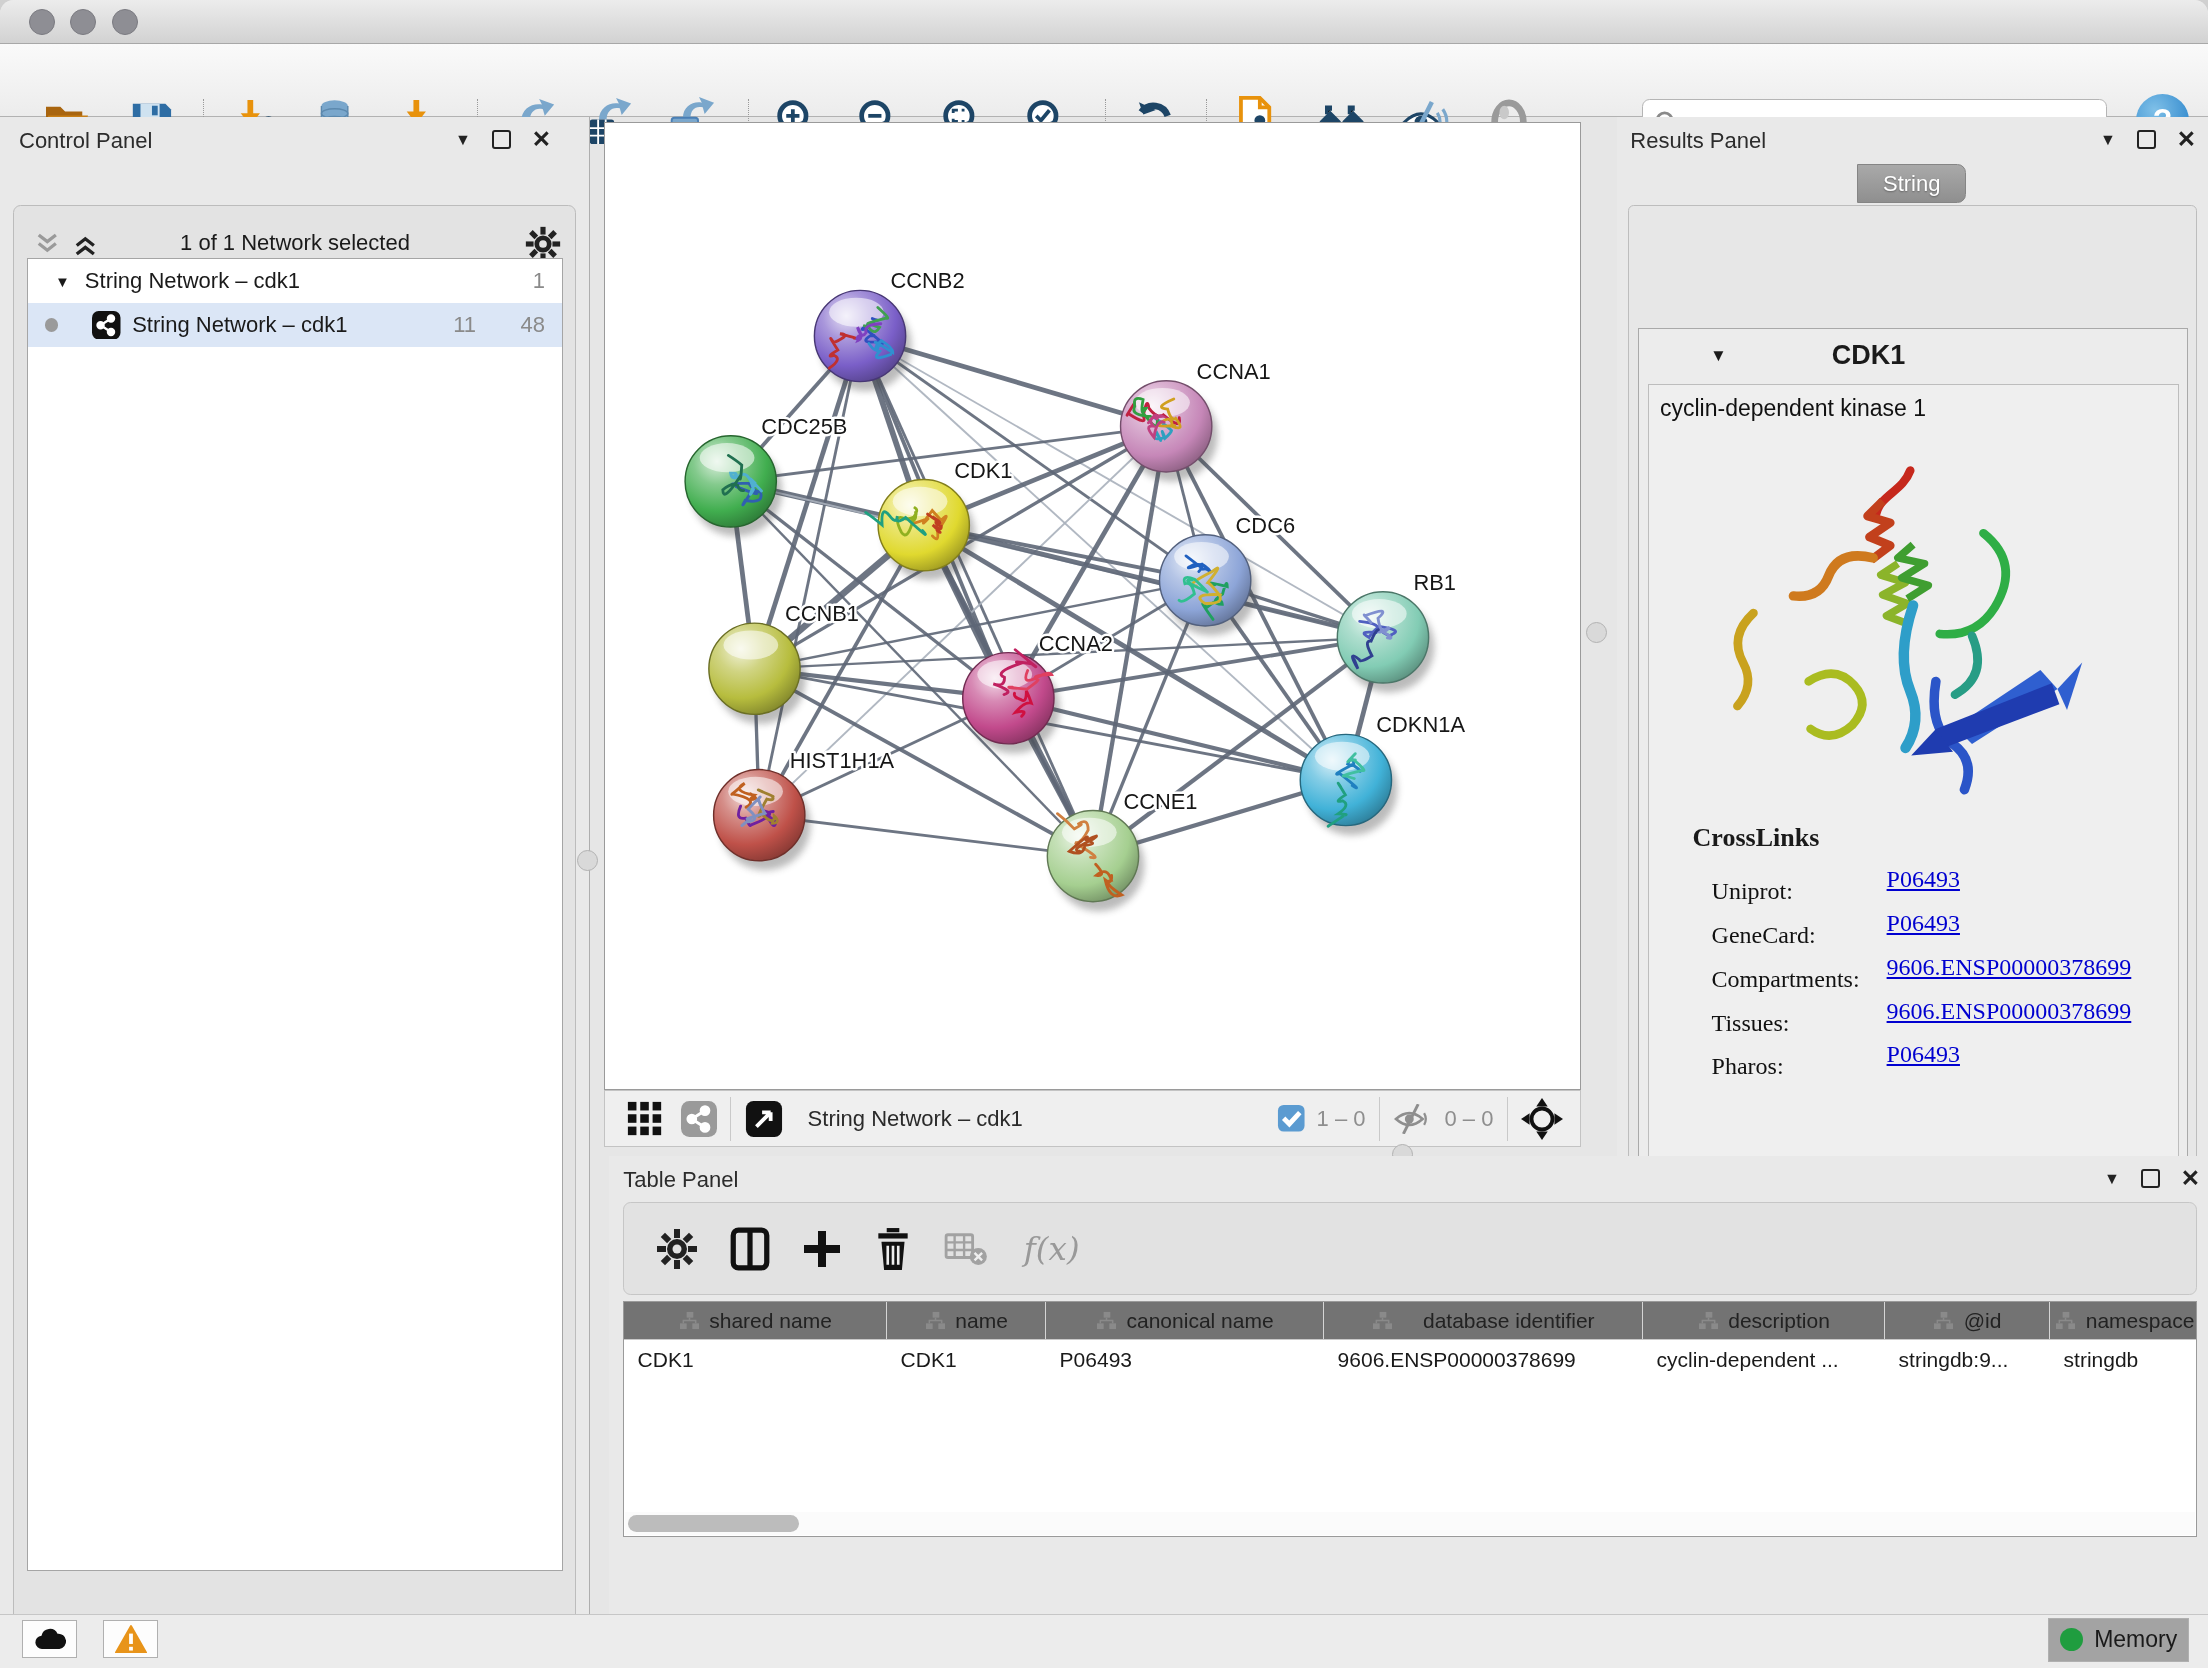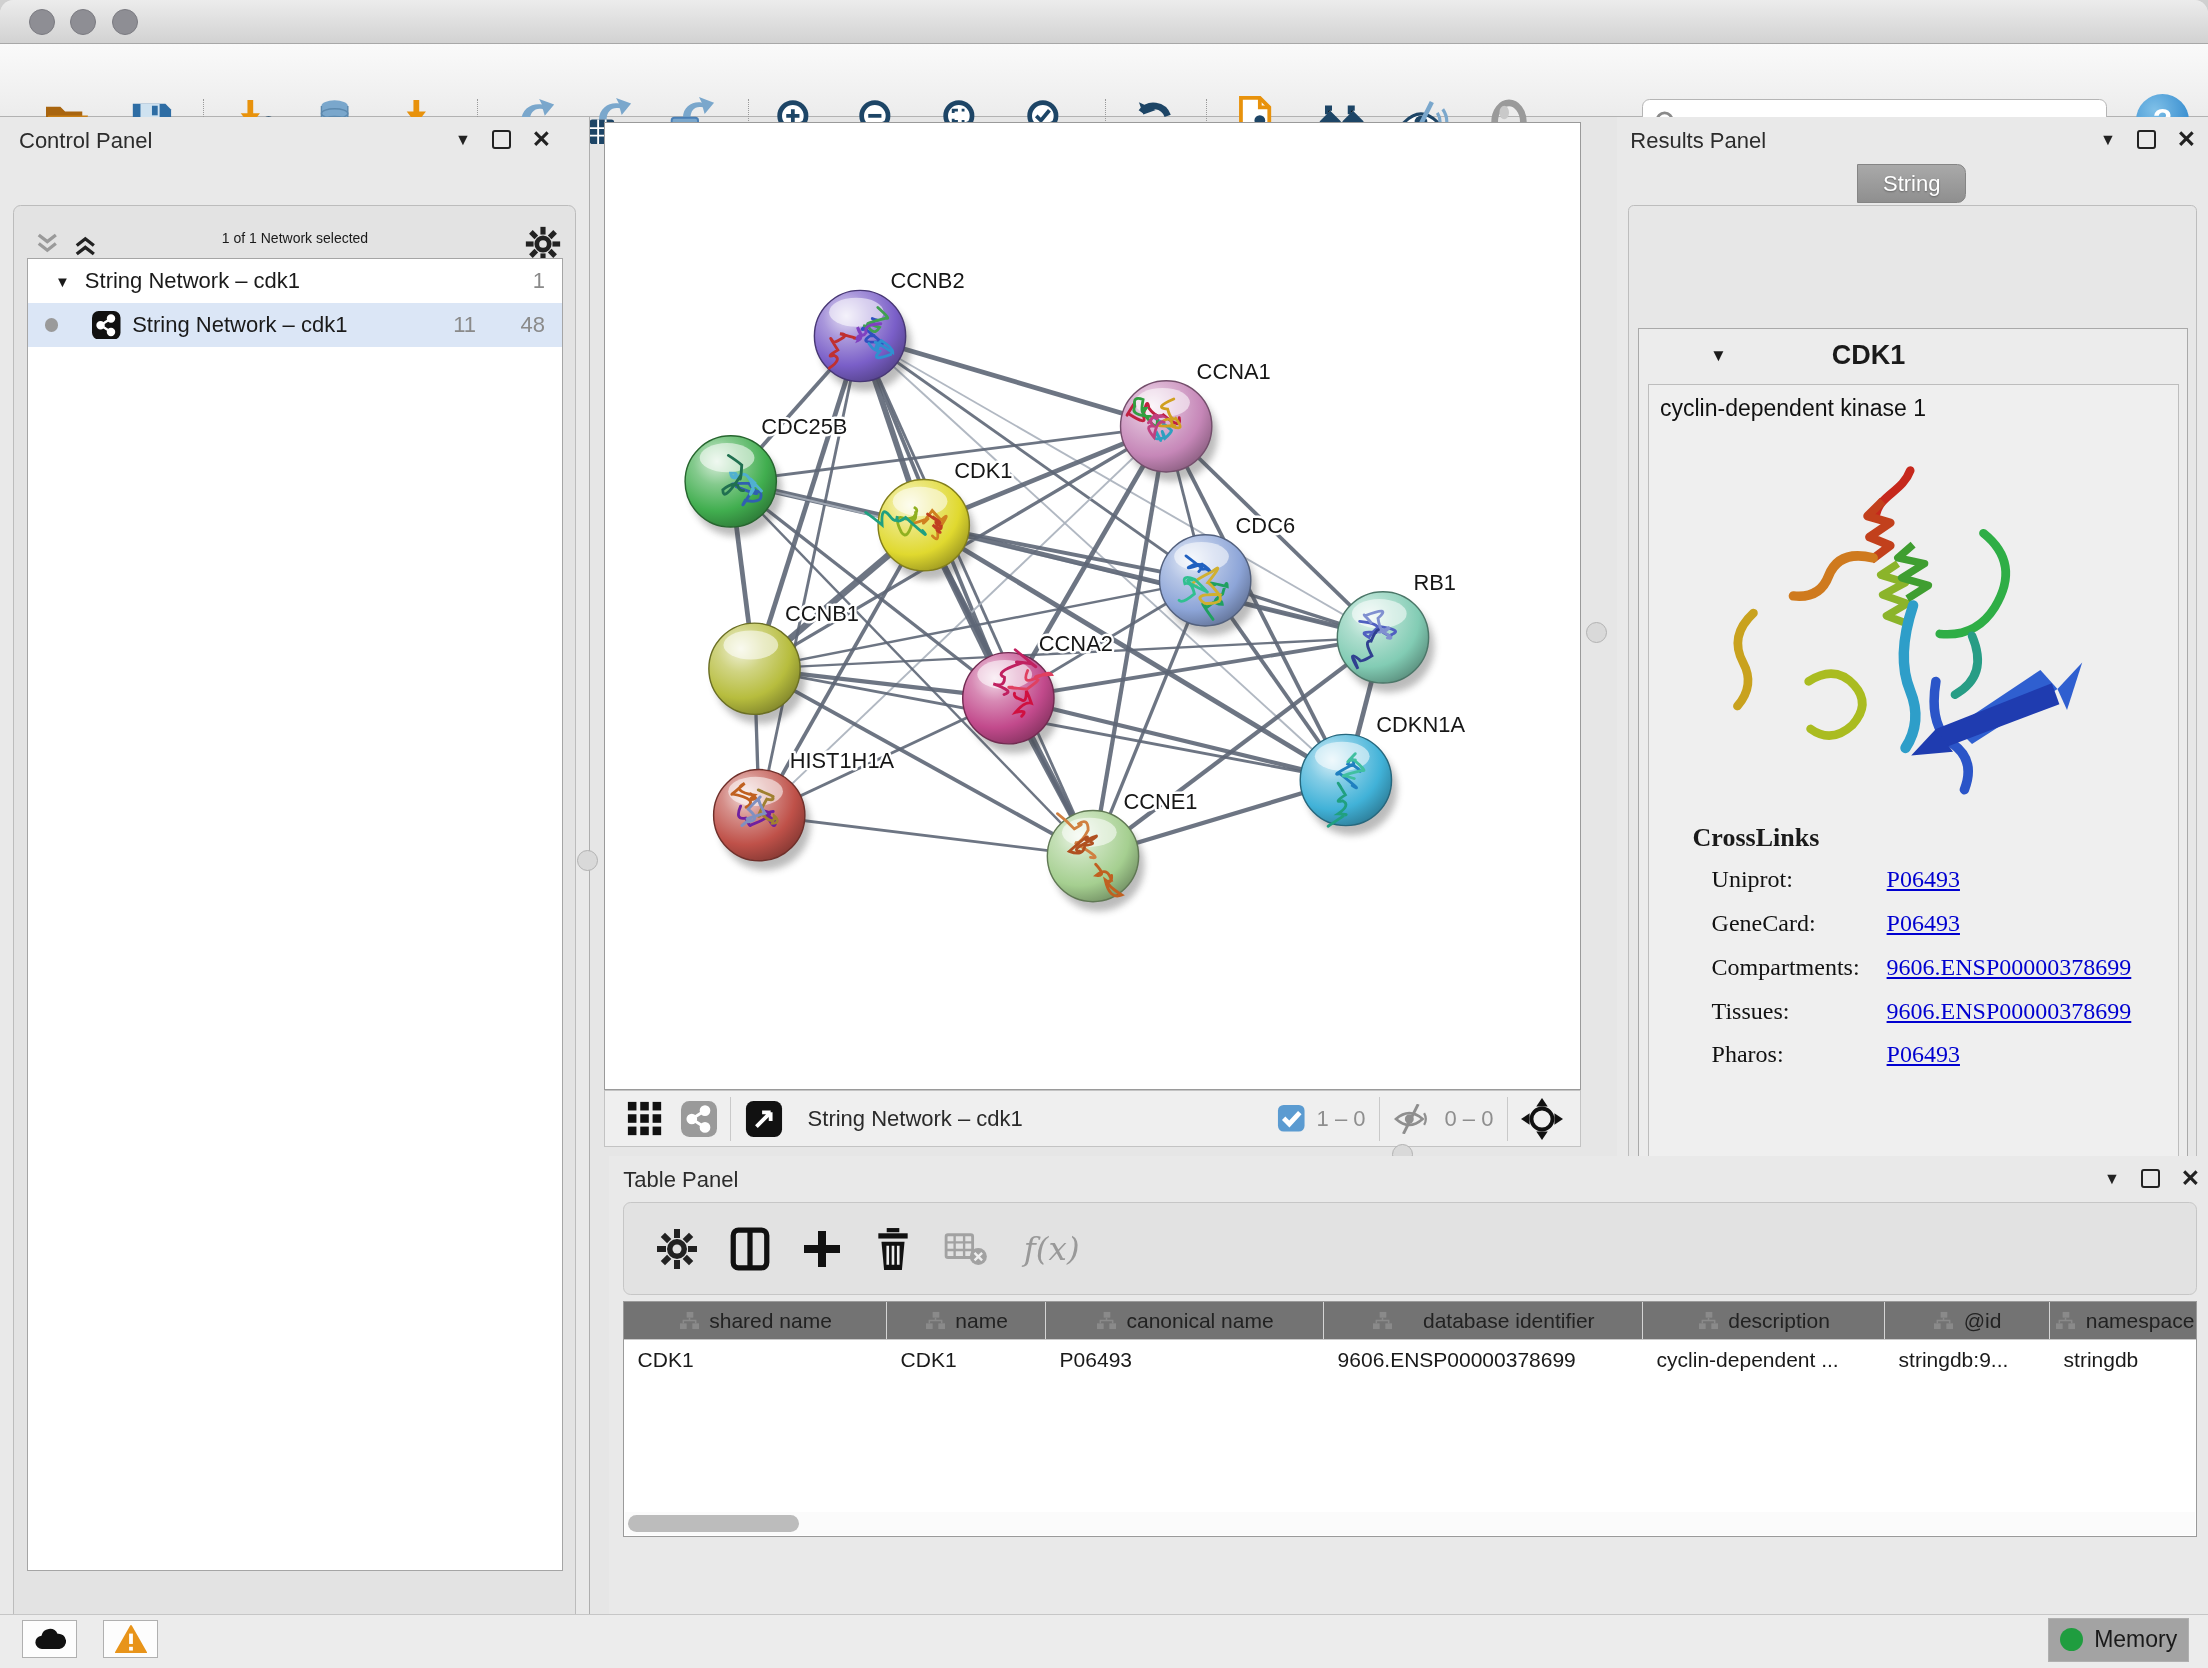--- a/index.html
+++ b/index.html
@@ -46,21 +46,21 @@
   .seg .tab:first-child { border-left:1px solid #bdbdbd; border-radius:8.6px 0 0 8.6px; }
   .seg .tab:last-child { border-radius:0 8.6px 8.6px 0; }
   .seg .tab.sel { background:linear-gradient(#a9a9a9,#8f8f8f); color:#fff; border-color:#858585;
                   text-shadow:0 1px 1.9px rgba(0,0,0,.35); }
 
   
   .control-panel { position:absolute; left:0; top:117px; width:590px; height:1497px;
                    background:#e9e9e9; border-right:1px solid #aeaeae; }
   .cp-box { position:absolute; left:13.3px; top:88px; width:563px; height:1501px;
             background:#e3e3e3; border:1px solid #bcbcbc; border-radius:7.6px; }
-  .cp-selbar { position:absolute; left:23px; top:107px; width:544px; height:42px; font-size:14px; }
+  .cp-selbar { position:absolute; left:23px; top:107px; width:544px; height:42px; font-size:22px; }
   .cp-list { position:absolute; left:27px; top:141px; width:536px; height:1313px;
              background:#fff; border:1px solid #a5a5a5; }
   .tree-row { position:relative; width:100%; height:44px; display:flex; align-items:center; font-size:22px; }
   .tree-row.sel { background:#dbe6f6; }
   .cnt { color:#8a8a8a; }
 
   
   .canvas { position:absolute; left:604px; top:122px; width:977px; height:968px;
             background:#fff; border:1px solid #9a9a9a; }
   .canvas-toolbar { position:absolute; left:604px; top:1090px; width:977px; height:57px;
@@ -82,21 +82,21 @@
              align-items:center; justify-content:center; box-shadow:0 1px 1.9px rgba(0,0,0,.15); }
   .cdk1-box { position:absolute; left:21px; top:211px; width:550px; height:883px;
               background:#ececec; border:1px solid #a9a9a9; }
   .cdk1-head { position:absolute; left:0; top:0; width:100%; height:53px; display:flex;
                align-items:center; }
   .cdk1-inner { position:absolute; left:8.6px; top:55px; width:531px; height:791px;
                 background:#efefef; border:1px solid #bdbdbd; }
   .desc { font-size:23px; color:#111; padding:9.5px 0 0 11.4px; }
   .xlinks { font-family:"Liberation Serif",serif; }
   .xl-title { font-size:26px; font-weight:bold; position:absolute; left:44px; }
-  .xl-label { position:absolute; left:63px; font-size:24px; color:#111; }
+  .xl-label { position:absolute; left:63px; font-size:24px; color:#111;margin-top:12px; }
   .xl-value { position:absolute; left:238px; font-size:24px; color:#0000d0; text-decoration:underline; }
   .res-scroll { position:absolute; left:1.9px; bottom:2.9px; width:527px; height:13.3px; background:#f6f6f6; }
   .res-scroll .h { position:absolute; left:1.9px; top:1.9px; width:44px; height:9.5px; background:#cfcfcf; border-radius:4.8px; }
 
   
   .table-panel { position:absolute; left:609px; top:1156px; width:1600px; height:458px; background:#e9e9e9; }
   .tp-toolbar { position:absolute; left:14.3px; top:46px; width:1574px; height:93px;
                 background:#e2e2e2; border:1px solid #c6c6c6; border-radius:7.6px;
                 display:flex; align-items:center; gap:32px; padding-left:32px; }
   .tp-table { position:absolute; left:14.3px; top:145px; width:1574px; height:236px;

